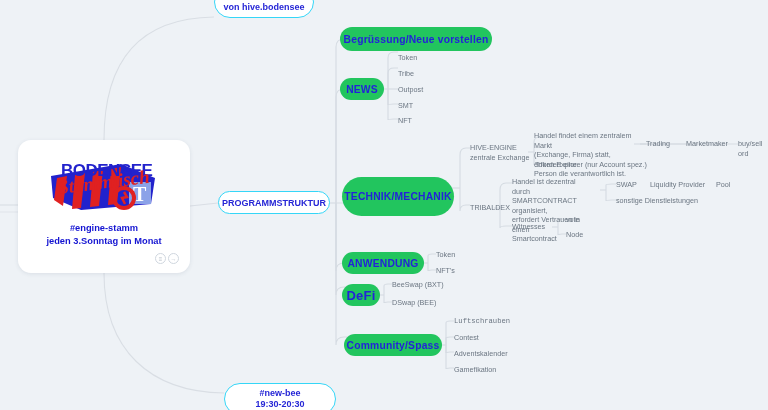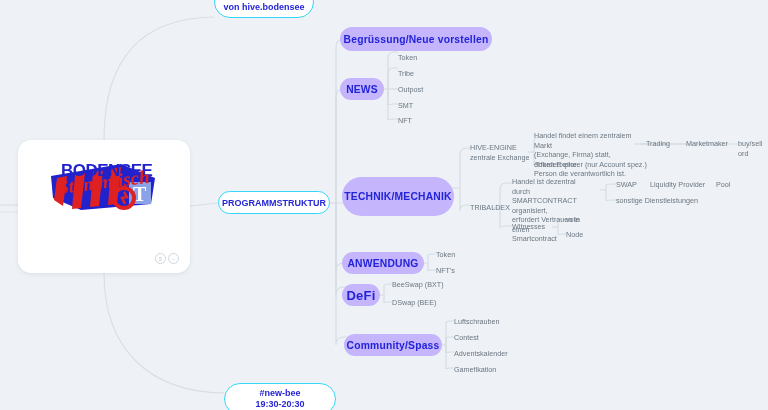--- a/index.html
+++ b/index.html
@@ -9,21 +9,21 @@
     font-family:"Liberation Sans", sans-serif;
     position:relative;
   }
   #canvas{position:absolute;inset:0;width:768px;height:410px;}
   svg.links{position:absolute;left:0;top:0;width:768px;height:410px;pointer-events:none;}
 
   
   .node{position:absolute;box-sizing:border-box;white-space:nowrap;}
 
   .pill{
-    background:#c4b5fd;
+    background:#22c55e;
     color:#2323d8;
     font-weight:bold;
     border-radius:999px;
     display:flex;align-items:center;justify-content:center;
     text-align:center;
     letter-spacing:.2px;
   }
   .pill-outline{
     background:#ffffff;
     color:#2626d6;
@@ -150,20 +150,22 @@
           <path d="M64,15 L74,13 L70,50 L61,51 Z"></path>
         </g>
         <rect x="82" y="28" width="22" height="22" fill="#8ba2e8"></rect>
         <text x="86" y="47" font-family="'Liberation Serif',serif" font-size="20" font-weight="bold" fill="#ffffff">T</text>
         <circle cx="77" cy="44" r="10" fill="none" stroke="#e02121" stroke-width="4"></circle>
         <path d="M77,38 L80,43 L75,44 L78,50" stroke="#e02121" stroke-width="2.5" fill="none"></path>
       </g>
       <text x="14" y="22" font-family="'Liberation Sans',sans-serif" font-size="17" font-weight="bold" fill="#2222cc" letter-spacing="-0.5">BODENSEE</text>
       <text x="12" y="40" font-family="'Liberation Serif',serif" font-size="19" font-style="italic" font-weight="bold" fill="#e02121" transform="rotate(-7 12 40)">Stammtisch</text>
     </svg>
+    <div id="center-caption">#engine-stamm
+jeden 3.Sonntag im Monat</div>
     <div class="card-ctl" id="ctl-collapse">≡</div>
     <div class="card-ctl" id="ctl-expand">→</div>
   </div>
 
   <div class="node pill-outline" style="left:214px;top:-14px;width:100px;height:32px;font-size:9px;line-height:11px;">
     <span style="white-space:pre-line;">Discord Server
 von hive.bodensee</span>
   </div>
 
   <div class="node pill-outline" style="left:224px;top:383px;width:112px;height:32px;font-size:9px;line-height:11px;">
@@ -276,21 +278,21 @@
     <span>NFT's</span>
   </div>
 
   <div class="node leaf" style="left:392px;top:280px;">
     <span>BeeSwap (BXT)</span>
   </div>
   <div class="node leaf" style="left:392px;top:298px;">
     <span>DSwap (BEE)</span>
   </div>
 
-  <div class="node leaf" style="left:454px;top:317px;">
+  <div class="node leaf" style="left:454px;top:317px;font-family:Liberation Mono, monospace;">
     <span>Luftschrauben</span>
   </div>
   <div class="node leaf" style="left:454px;top:333px;">
     <span>Contest</span>
   </div>
   <div class="node leaf" style="left:454px;top:349px;">
     <span>Adventskalender</span>
   </div>
   <div class="node leaf" style="left:454px;top:365px;align-items:center;">
     <span>Gamefikation</span>

